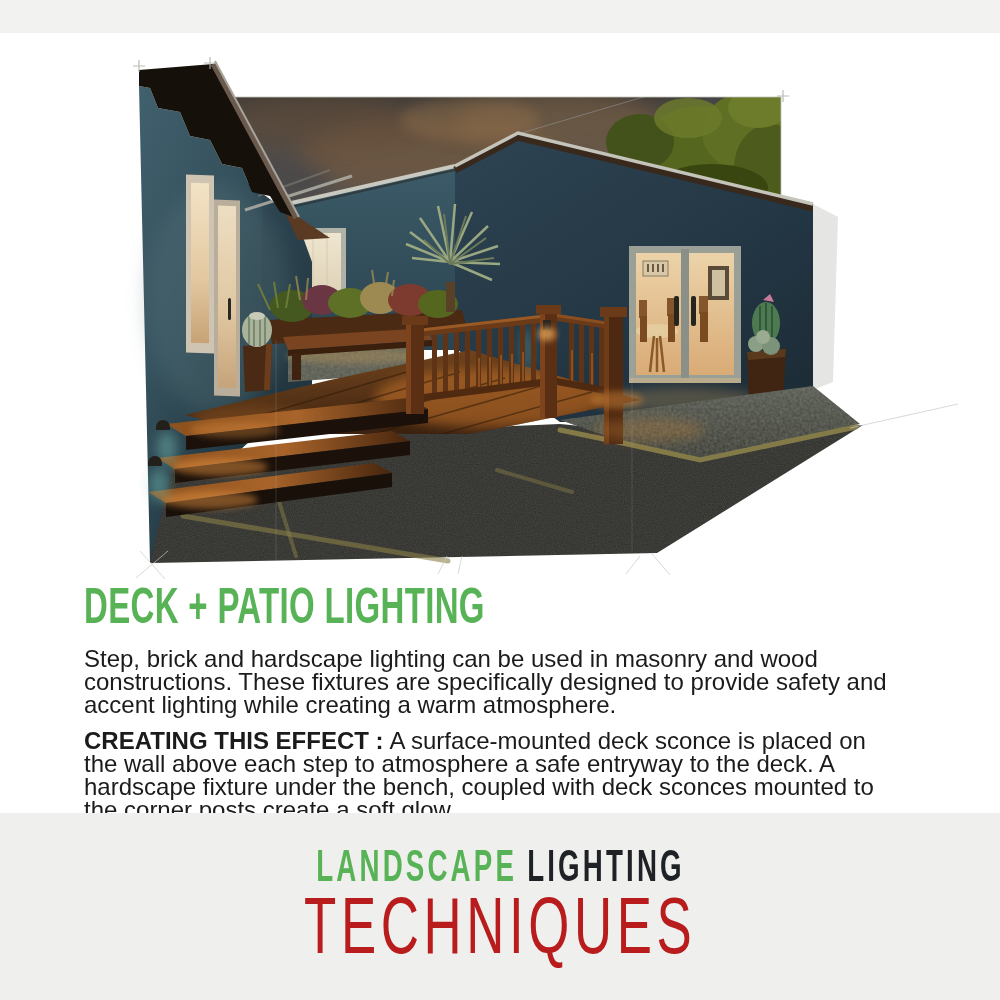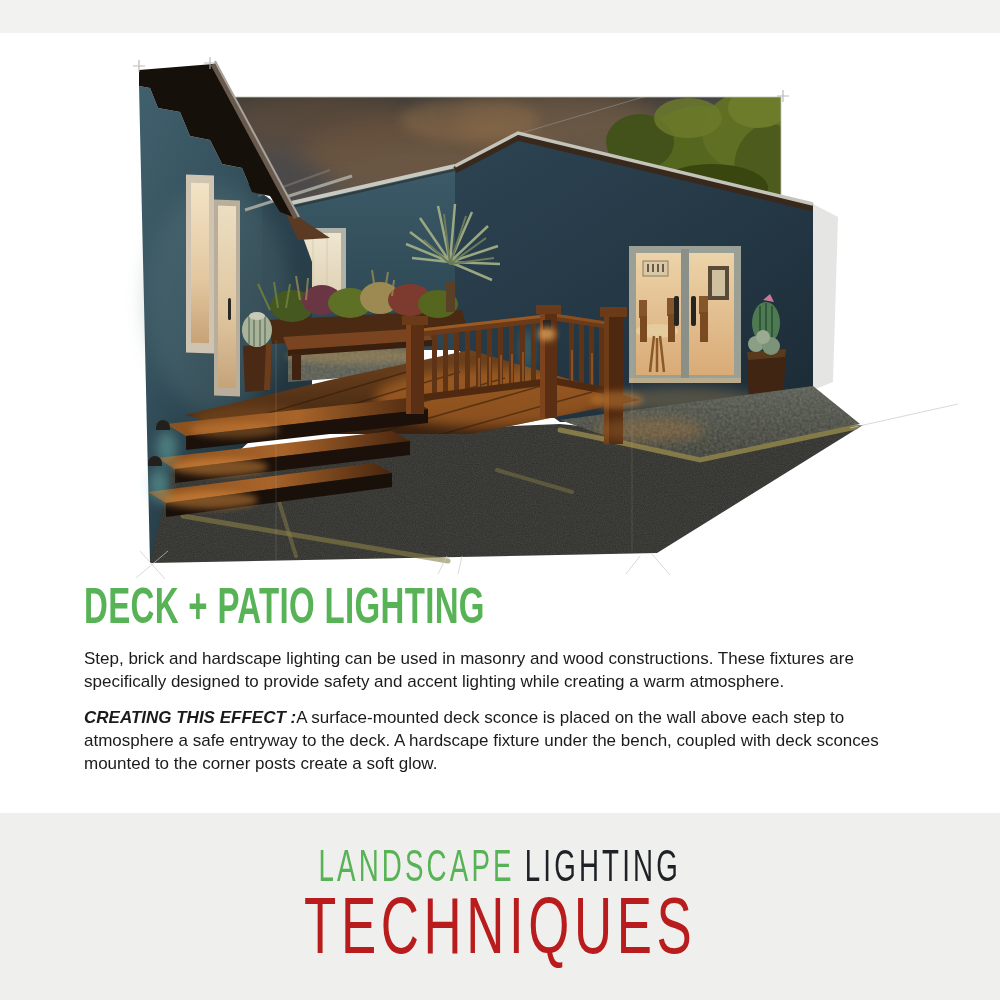--- a/index.html
+++ b/index.html
@@ -3,25 +3,25 @@
 <meta charset="utf-8">
 <style>
   html,body{margin:0;padding:0;width:1000px;height:1000px;overflow:hidden;background:#ffffff;
             font-family:"Liberation Sans",sans-serif;position:relative;}
   .band-top{position:absolute;left:0;top:0;width:1000px;height:33px;background:#f2f2f0;}
   .scene{position:absolute;left:0;top:0;width:1000px;height:600px;display:block;}
   .copy{position:absolute;left:84px;top:580px;width:815px;}
   .copy h1{margin:0;padding:0;height:52px;line-height:52px;}
   .cond{display:inline-block;transform:scaleX(.66);transform-origin:0 50%;white-space:nowrap;
         font-weight:bold;font-size:50px;letter-spacing:.5px;color:#57b356;}
-  .copy p{margin:13px 0 0 0;font-size:17px;line-height:23px;color:#1b1b1b;}
+  .copy p{margin:13px 0 0 0;font-size:24px;line-height:23px;color:#1b1b1b;}
   .copy p:first-of-type{margin-top:15px;}
-  .copy strong{font-weight:bold;font-style:italic;}
+  .copy strong{font-weight:bold;margin-right:6px;}
   .band-bottom{position:absolute;left:0;top:813px;width:1000px;height:187px;background:#efefed;text-align:center;}
-  .brand-line{margin-top:30px;height:46px;line-height:46px;font-weight:normal;font-size:44px;letter-spacing:5px;}
+  .brand-line{margin-top:30px;height:46px;line-height:46px;font-weight:bold;font-size:44px;letter-spacing:5px;}
   .brand-line .scaled,.brand-title .scaled{display:inline-block;transform:scaleX(.63);transform-origin:50% 50%;white-space:nowrap;}
   .brand-line .green{color:#57b356;margin-right:16px;}
   .brand-line .dark{color:#1e2226;}
   .brand-title{margin-top:0;height:80px;line-height:74px;font-weight:normal;font-size:80px;letter-spacing:7px;color:#b91c1c;}
   .brand-title .scaled{transform:scaleX(.66);}
 </style>
 </head>
 <body>
 
 <div class="band-top"></div>

